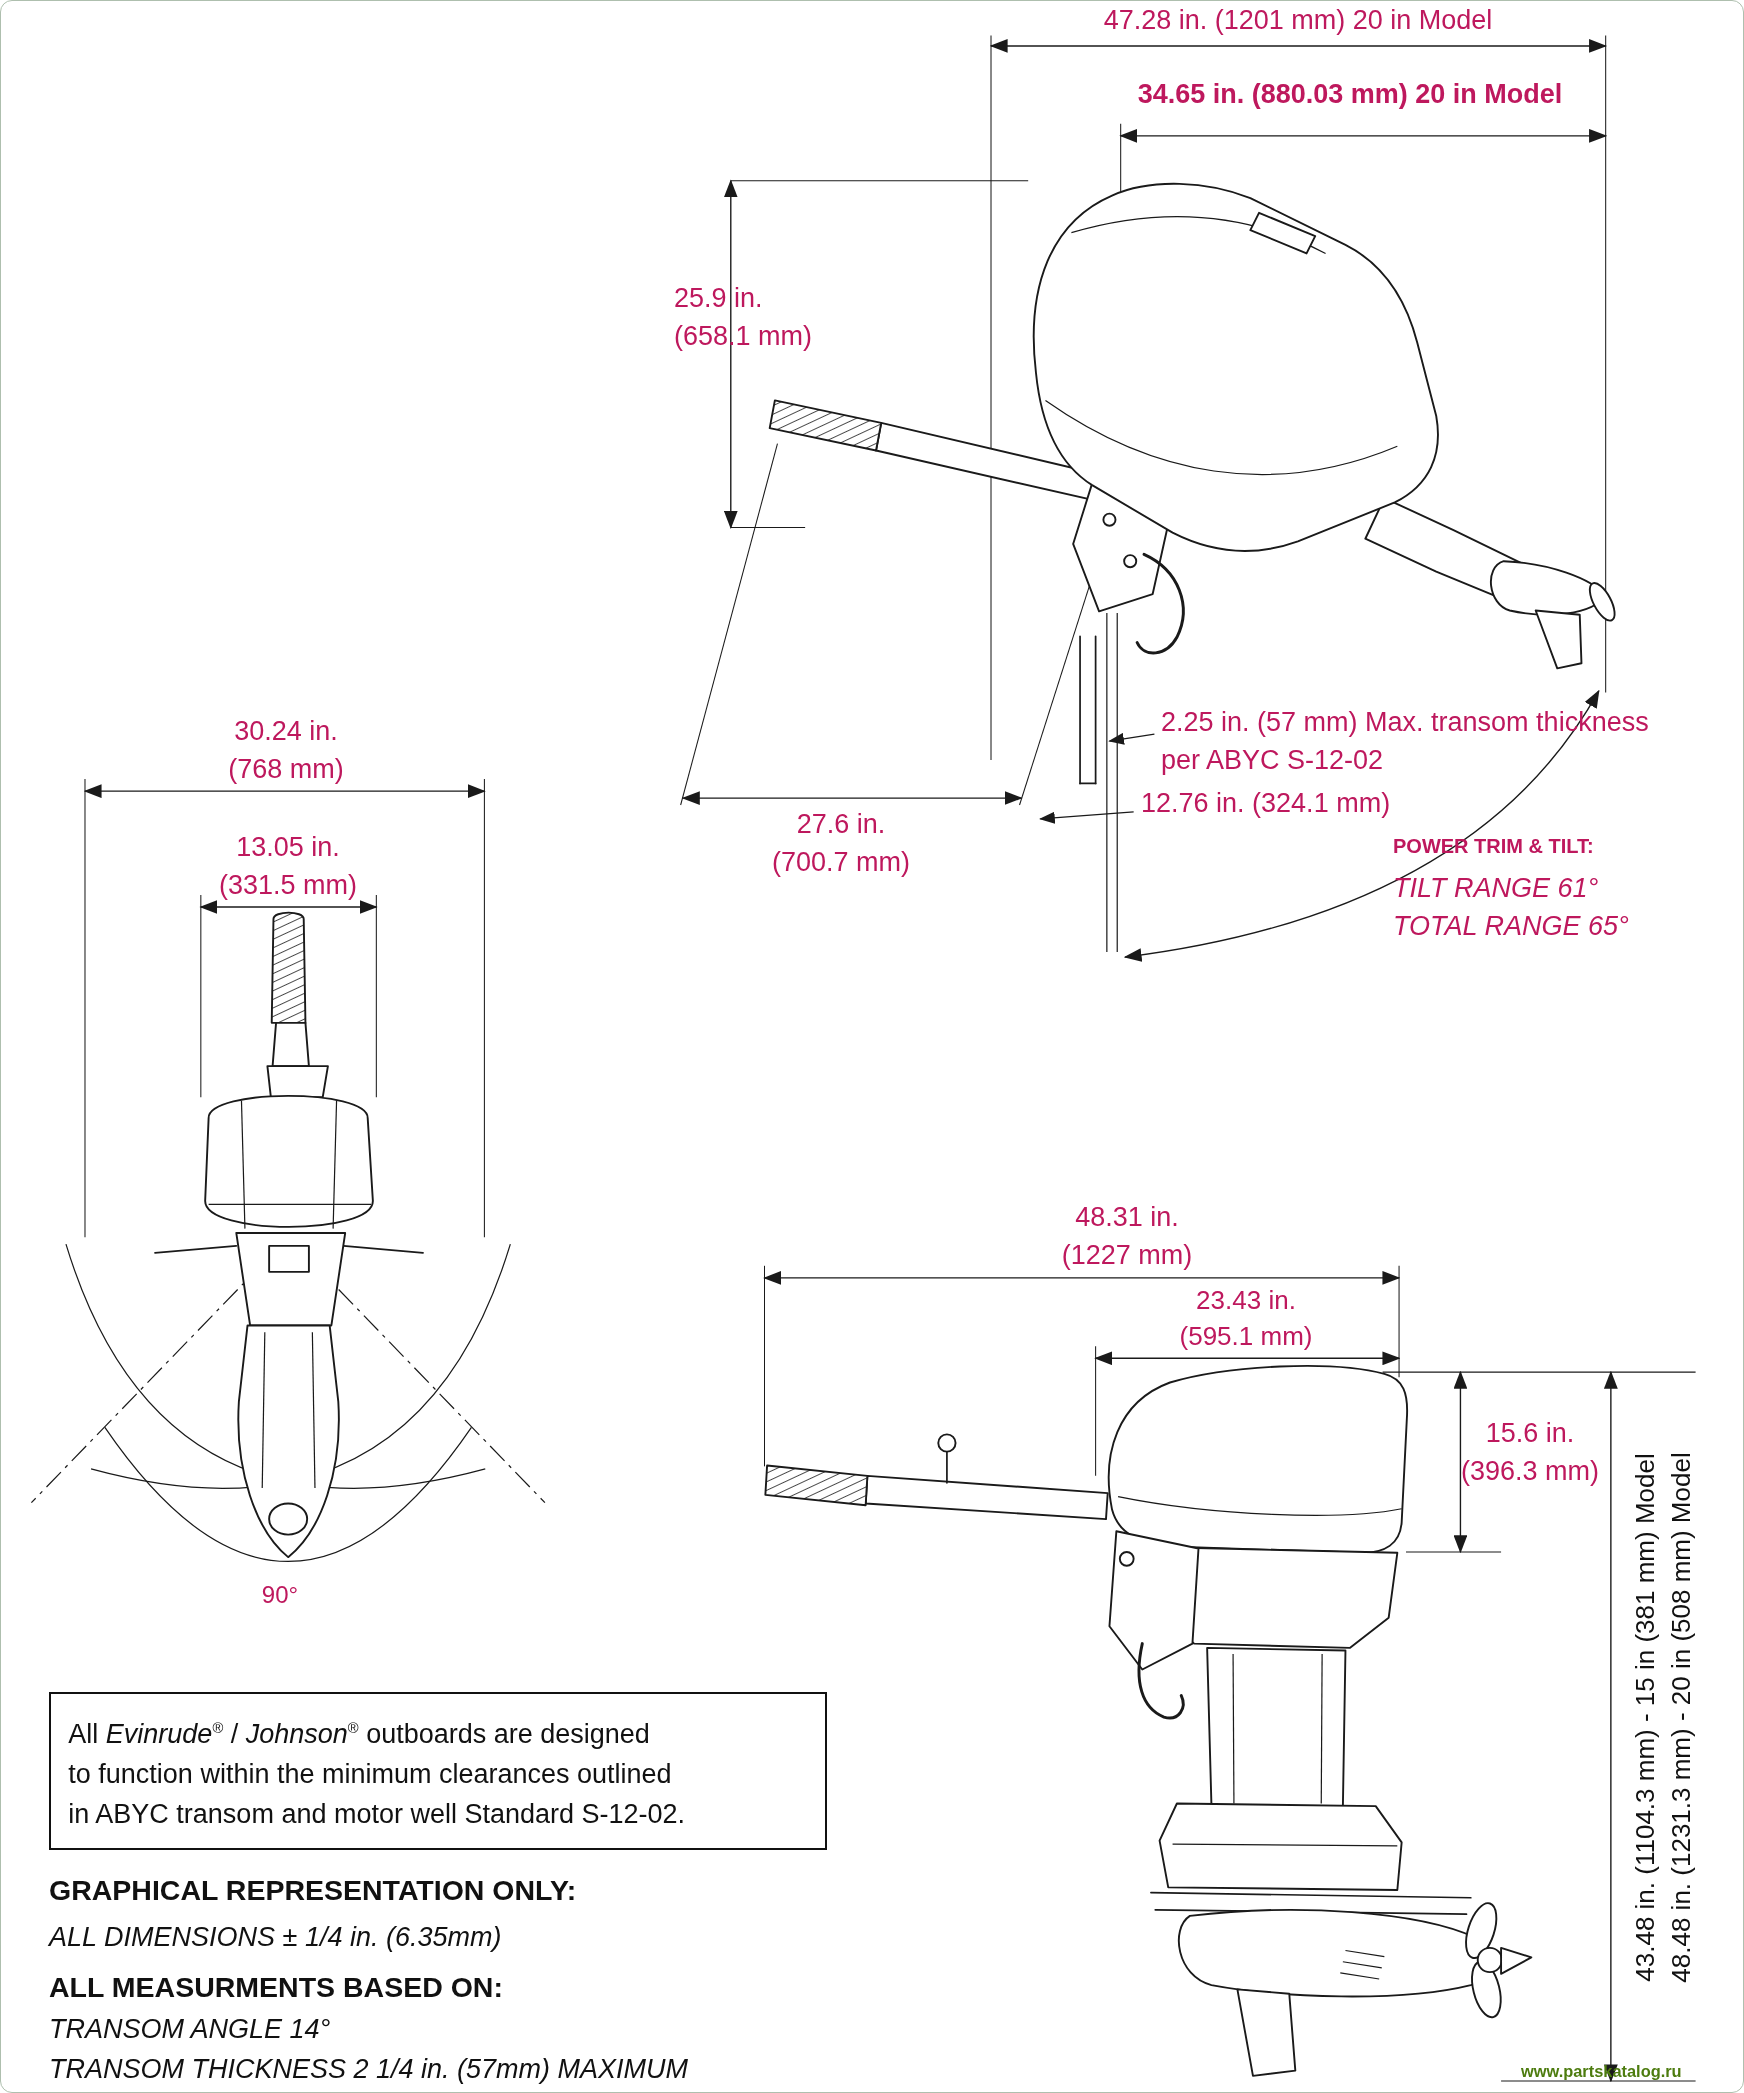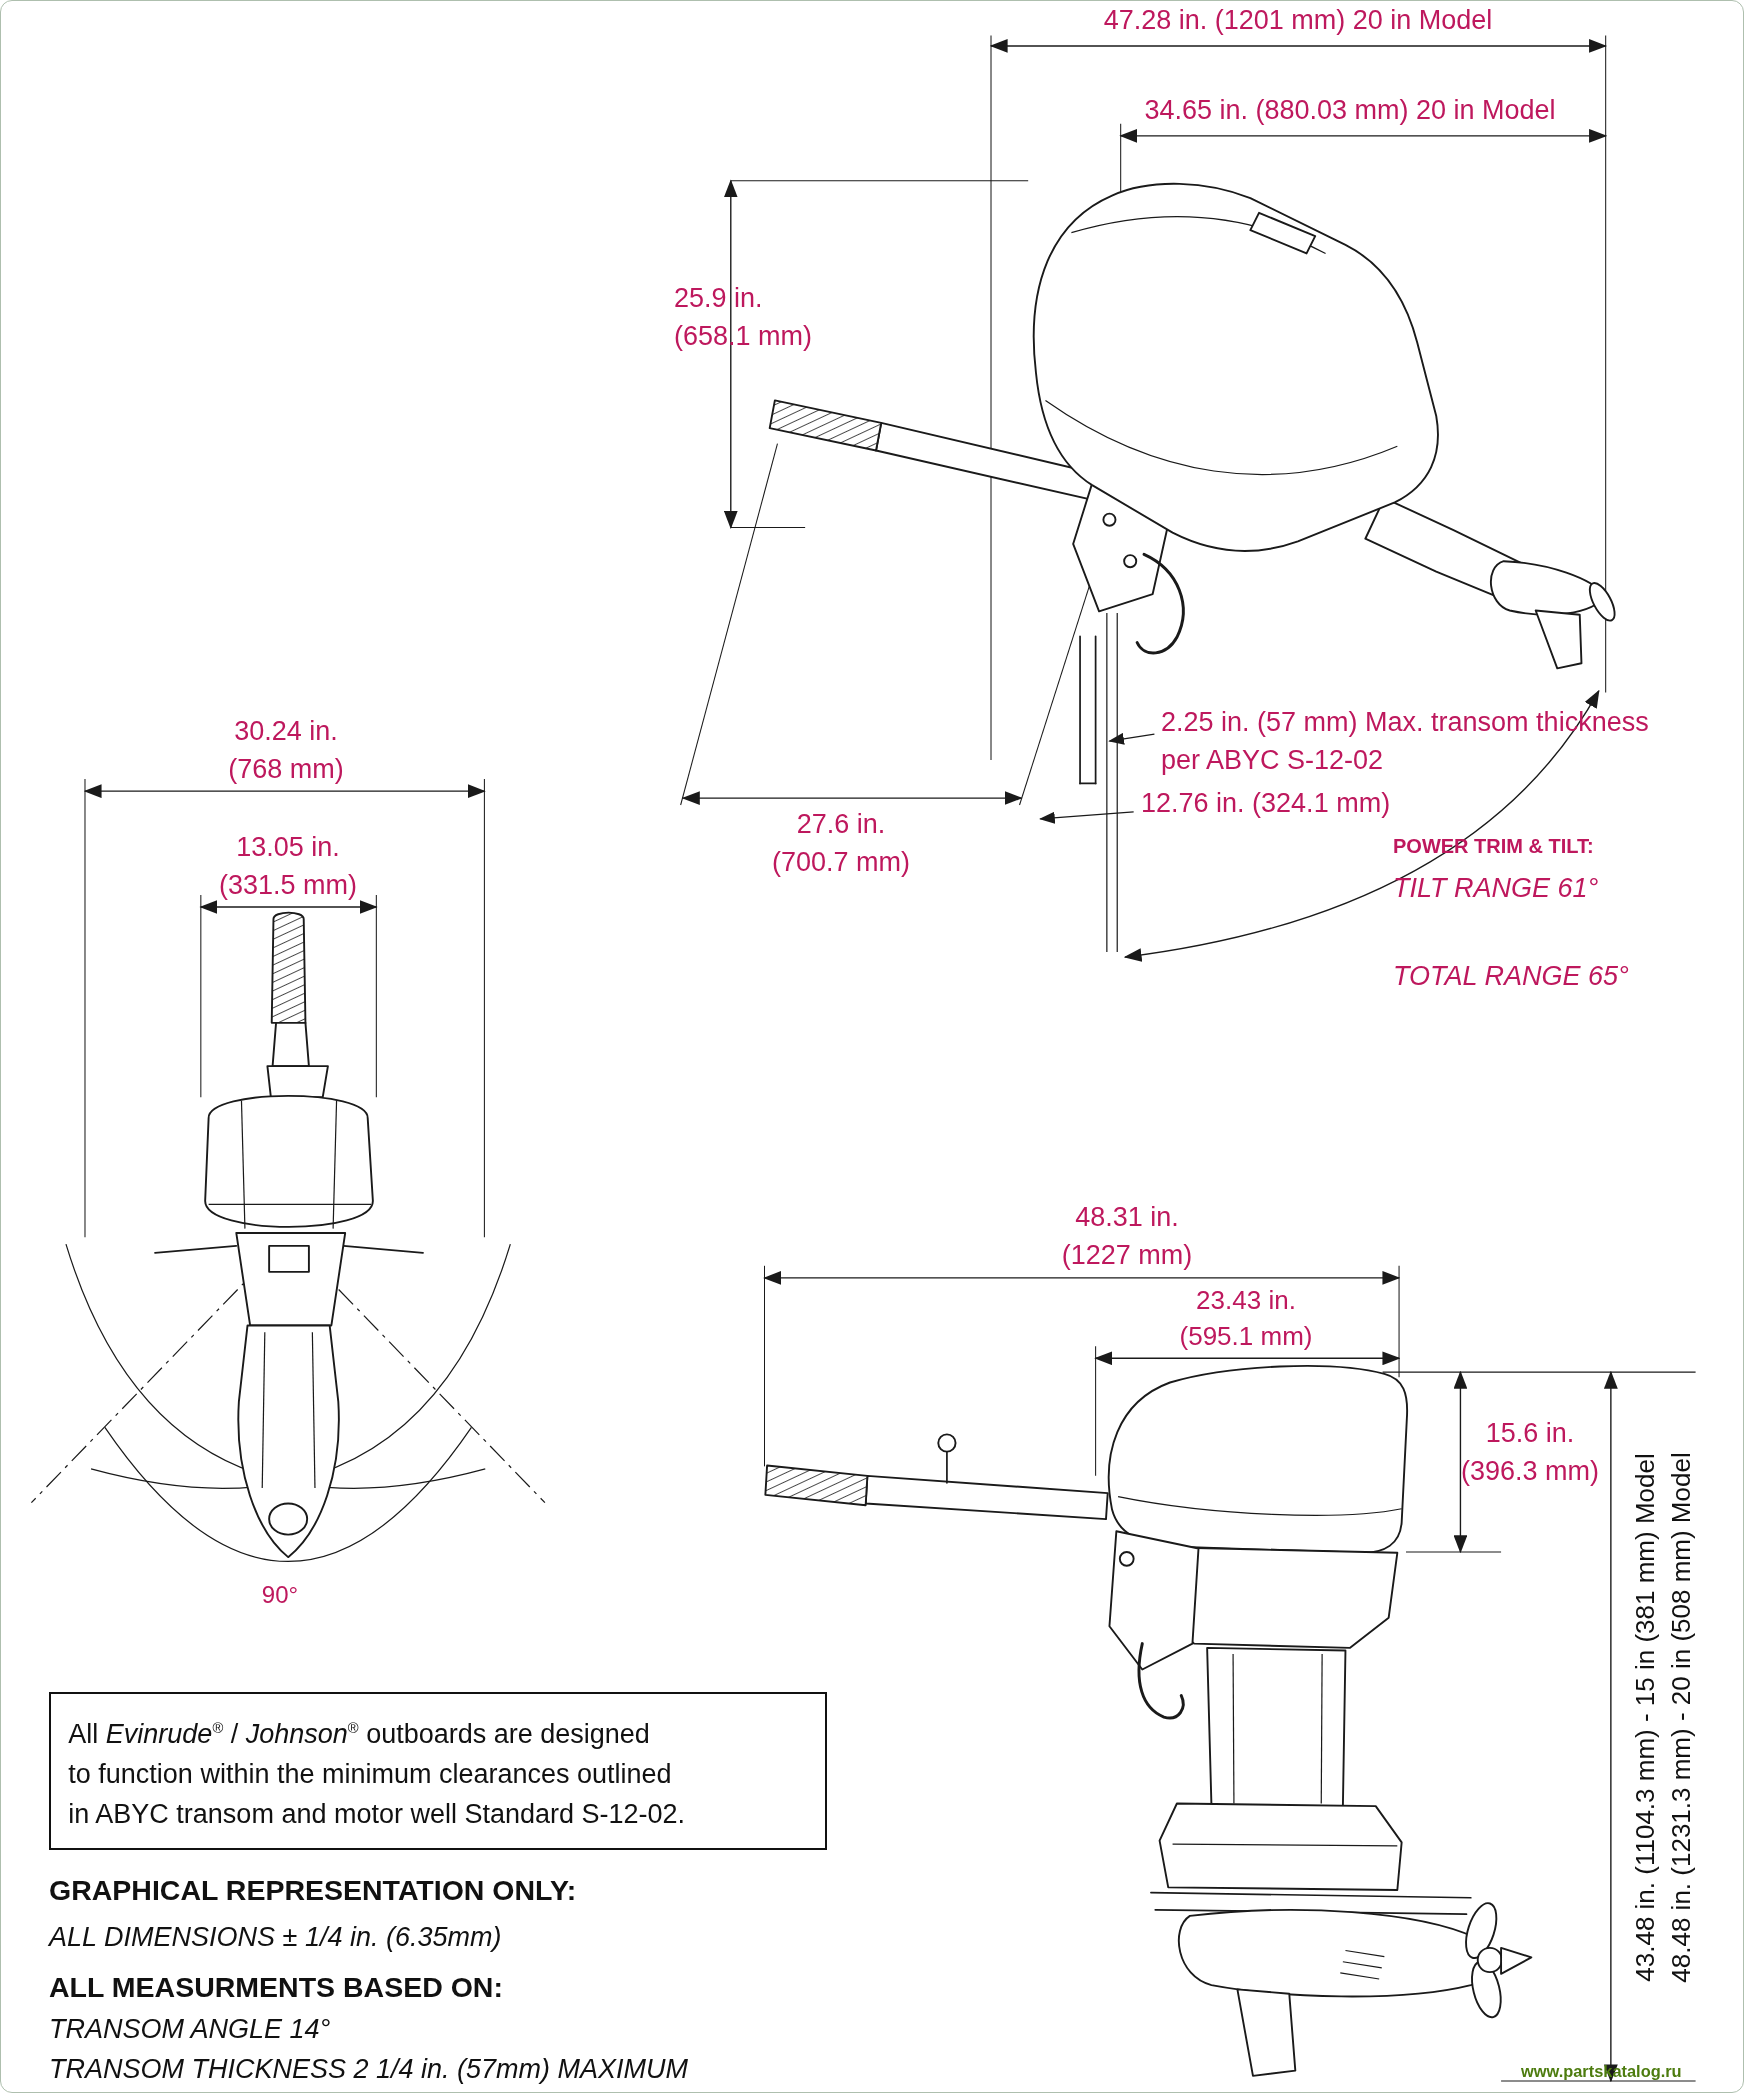--- a/index.html
+++ b/index.html
@@ -184,35 +184,35 @@
       <ellipse class="shape" cx="1712" cy="2232" rx="15" ry="33" transform="rotate(18 1712 2232)"></ellipse>
       <ellipse class="shape" cx="1718" cy="2300" rx="15" ry="33" transform="rotate(-14 1718 2300)"></ellipse>
       <circle class="shape" cx="1722" cy="2266" r="14"></circle>
       <path class="shape" d="M 1735 2252 L 1770 2263 L 1735 2282 Z"></path>
 
       <path class="shape" d="M 1430 2300 L 1448 2400 L 1497 2394 L 1490 2305 Z"></path>
     </g>
   </svg>
 
   <div class="lbl ctr" style="left:1297px;top:0px;">47.28 in. (1201 mm) 20 in Model</div>
-  <div class="lbl ctr" style="left:1349px;top:90px;">34.65 in. (880.03 mm) 20 in Model</div>
+  <div class="lbl ctr" style="left:1349px;top:74px;font-weight:bold;">34.65 in. (880.03 mm) 20 in Model</div>
   <div class="lbl" style="left:673px;top:278px;">
     <div>25.9 in.</div>
     <div>(658.1 mm)</div>
   </div>
   <div class="lbl" style="left:1160px;top:702px;">2.25 in. (57 mm) Max. transom thickness</div>
   <div class="lbl" style="left:1160px;top:740px;">per ABYC S-12-02</div>
   <div class="lbl" style="left:1140px;top:783px;">12.76 in. (324.1 mm)</div>
   <div class="lbl ctr" style="left:840px;top:804px;">
     <div>27.6 in.</div>
     <div>(700.7 mm)</div>
   </div>
   <div class="lbl bold" style="left:1392px;top:826px;font-size:20px;">POWER TRIM &amp; TILT:</div>
   <div class="lbl ital" style="left:1392px;top:868px;">TILT RANGE 61°</div>
-  <div class="lbl ital" style="left:1392px;top:956px;text-align:right;">TOTAL RANGE 65°</div>
+  <div class="lbl ital" style="left:1392px;top:906px;text-align:right;">TOTAL RANGE 65°</div>
 
   <div class="lbl ctr" style="left:285px;top:711px;">
     <div>30.24 in.</div>
     <div>(768 mm)</div>
   </div>
   <div class="lbl ctr" style="left:287px;top:827px;">
     <div>13.05 in.</div>
     <div>(331.5 mm)</div>
   </div>
   <div class="lbl ctr small90" style="left:279px;top:1575px;">90°</div>

